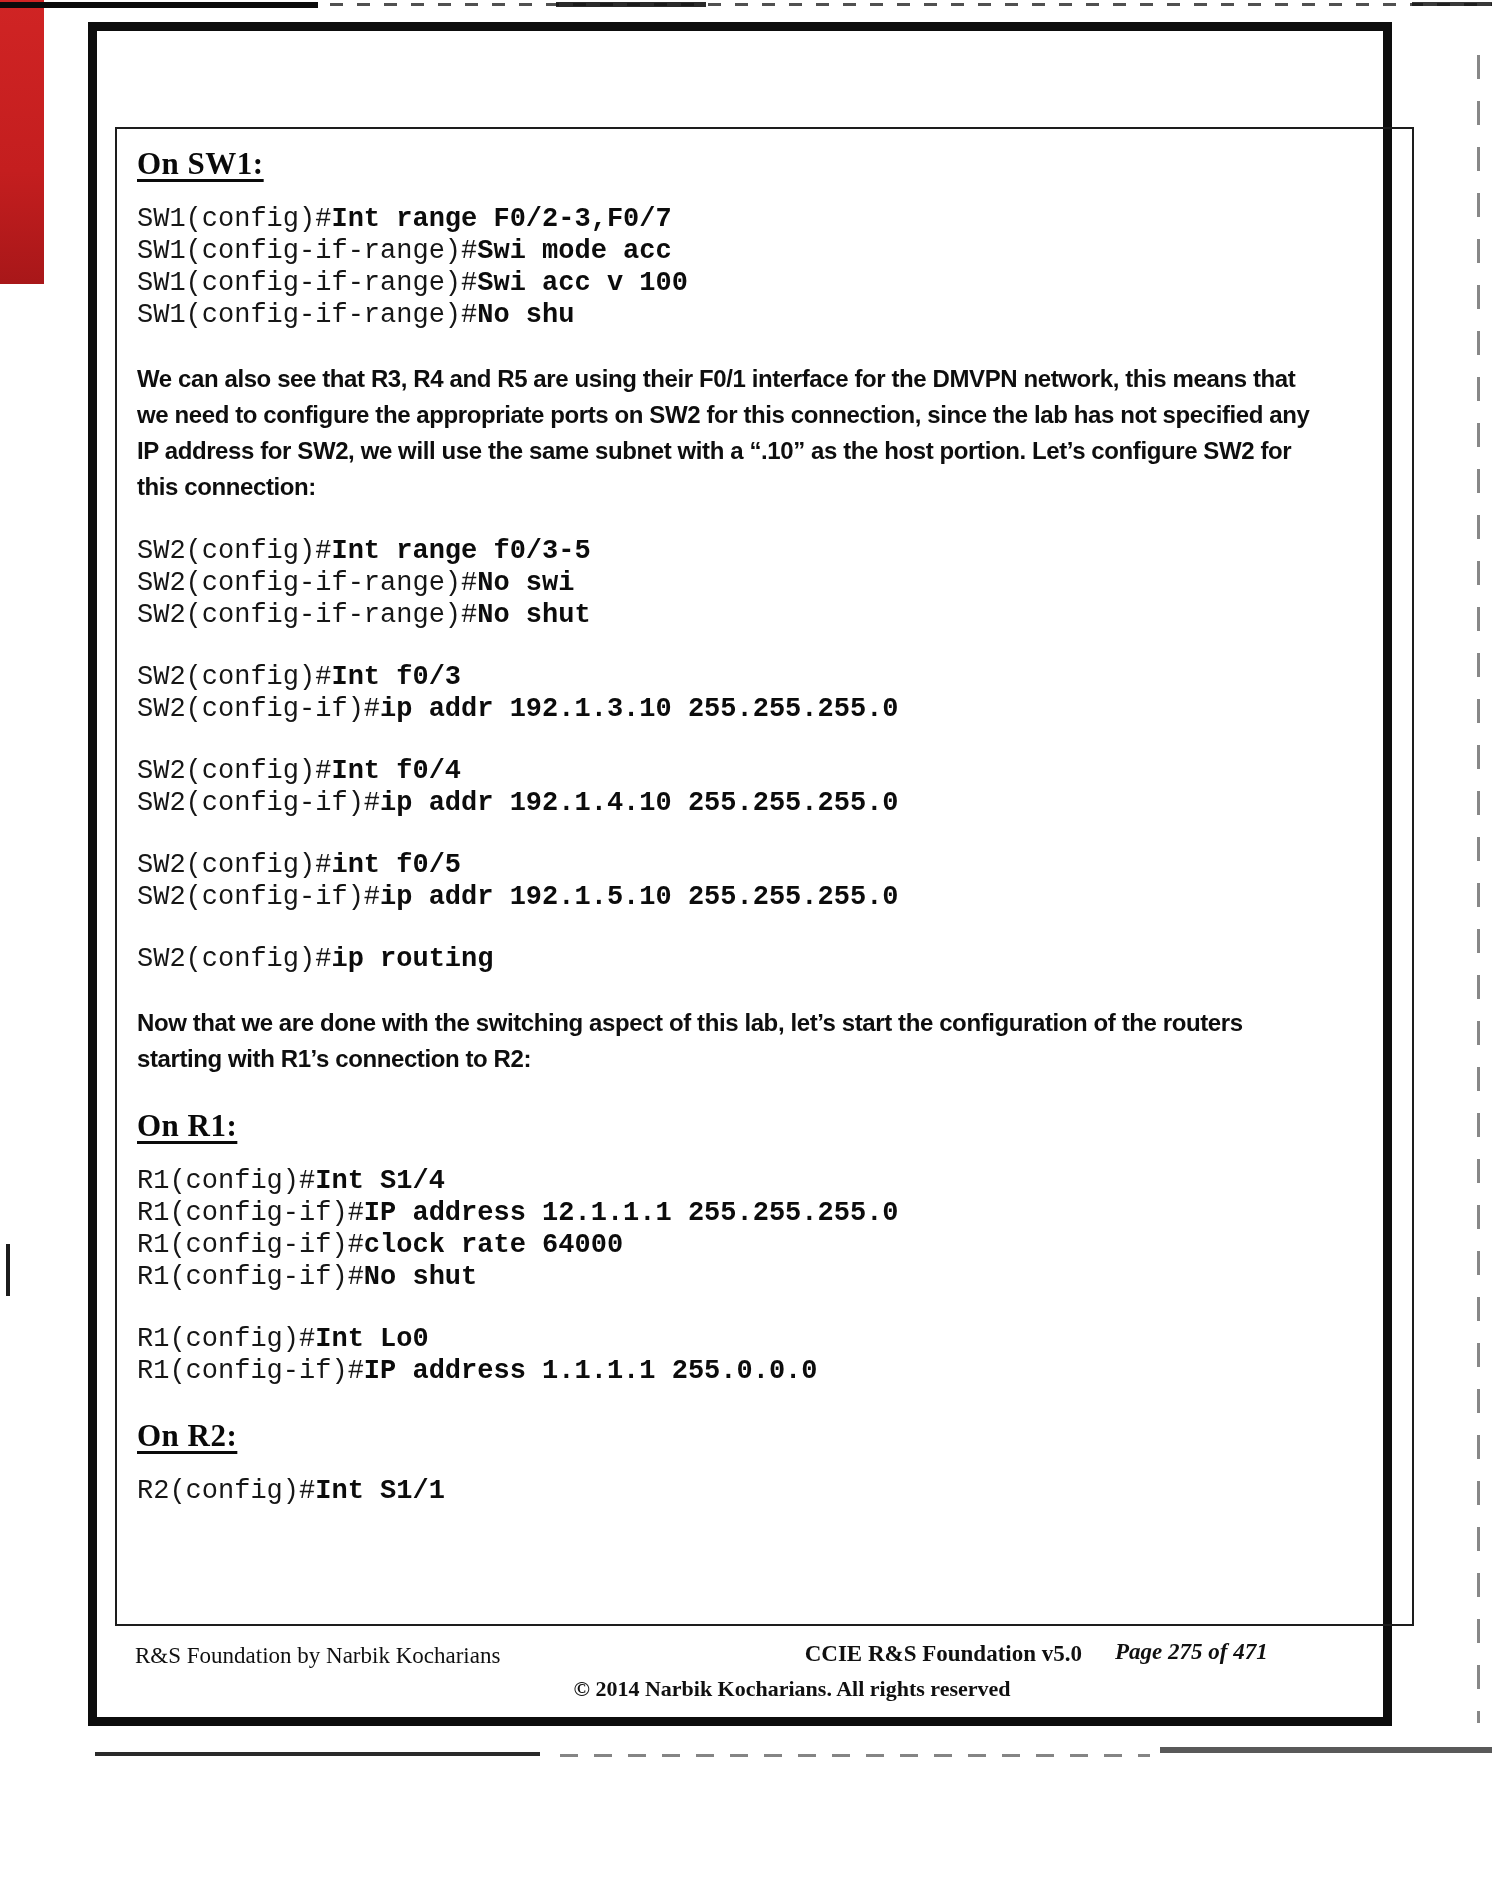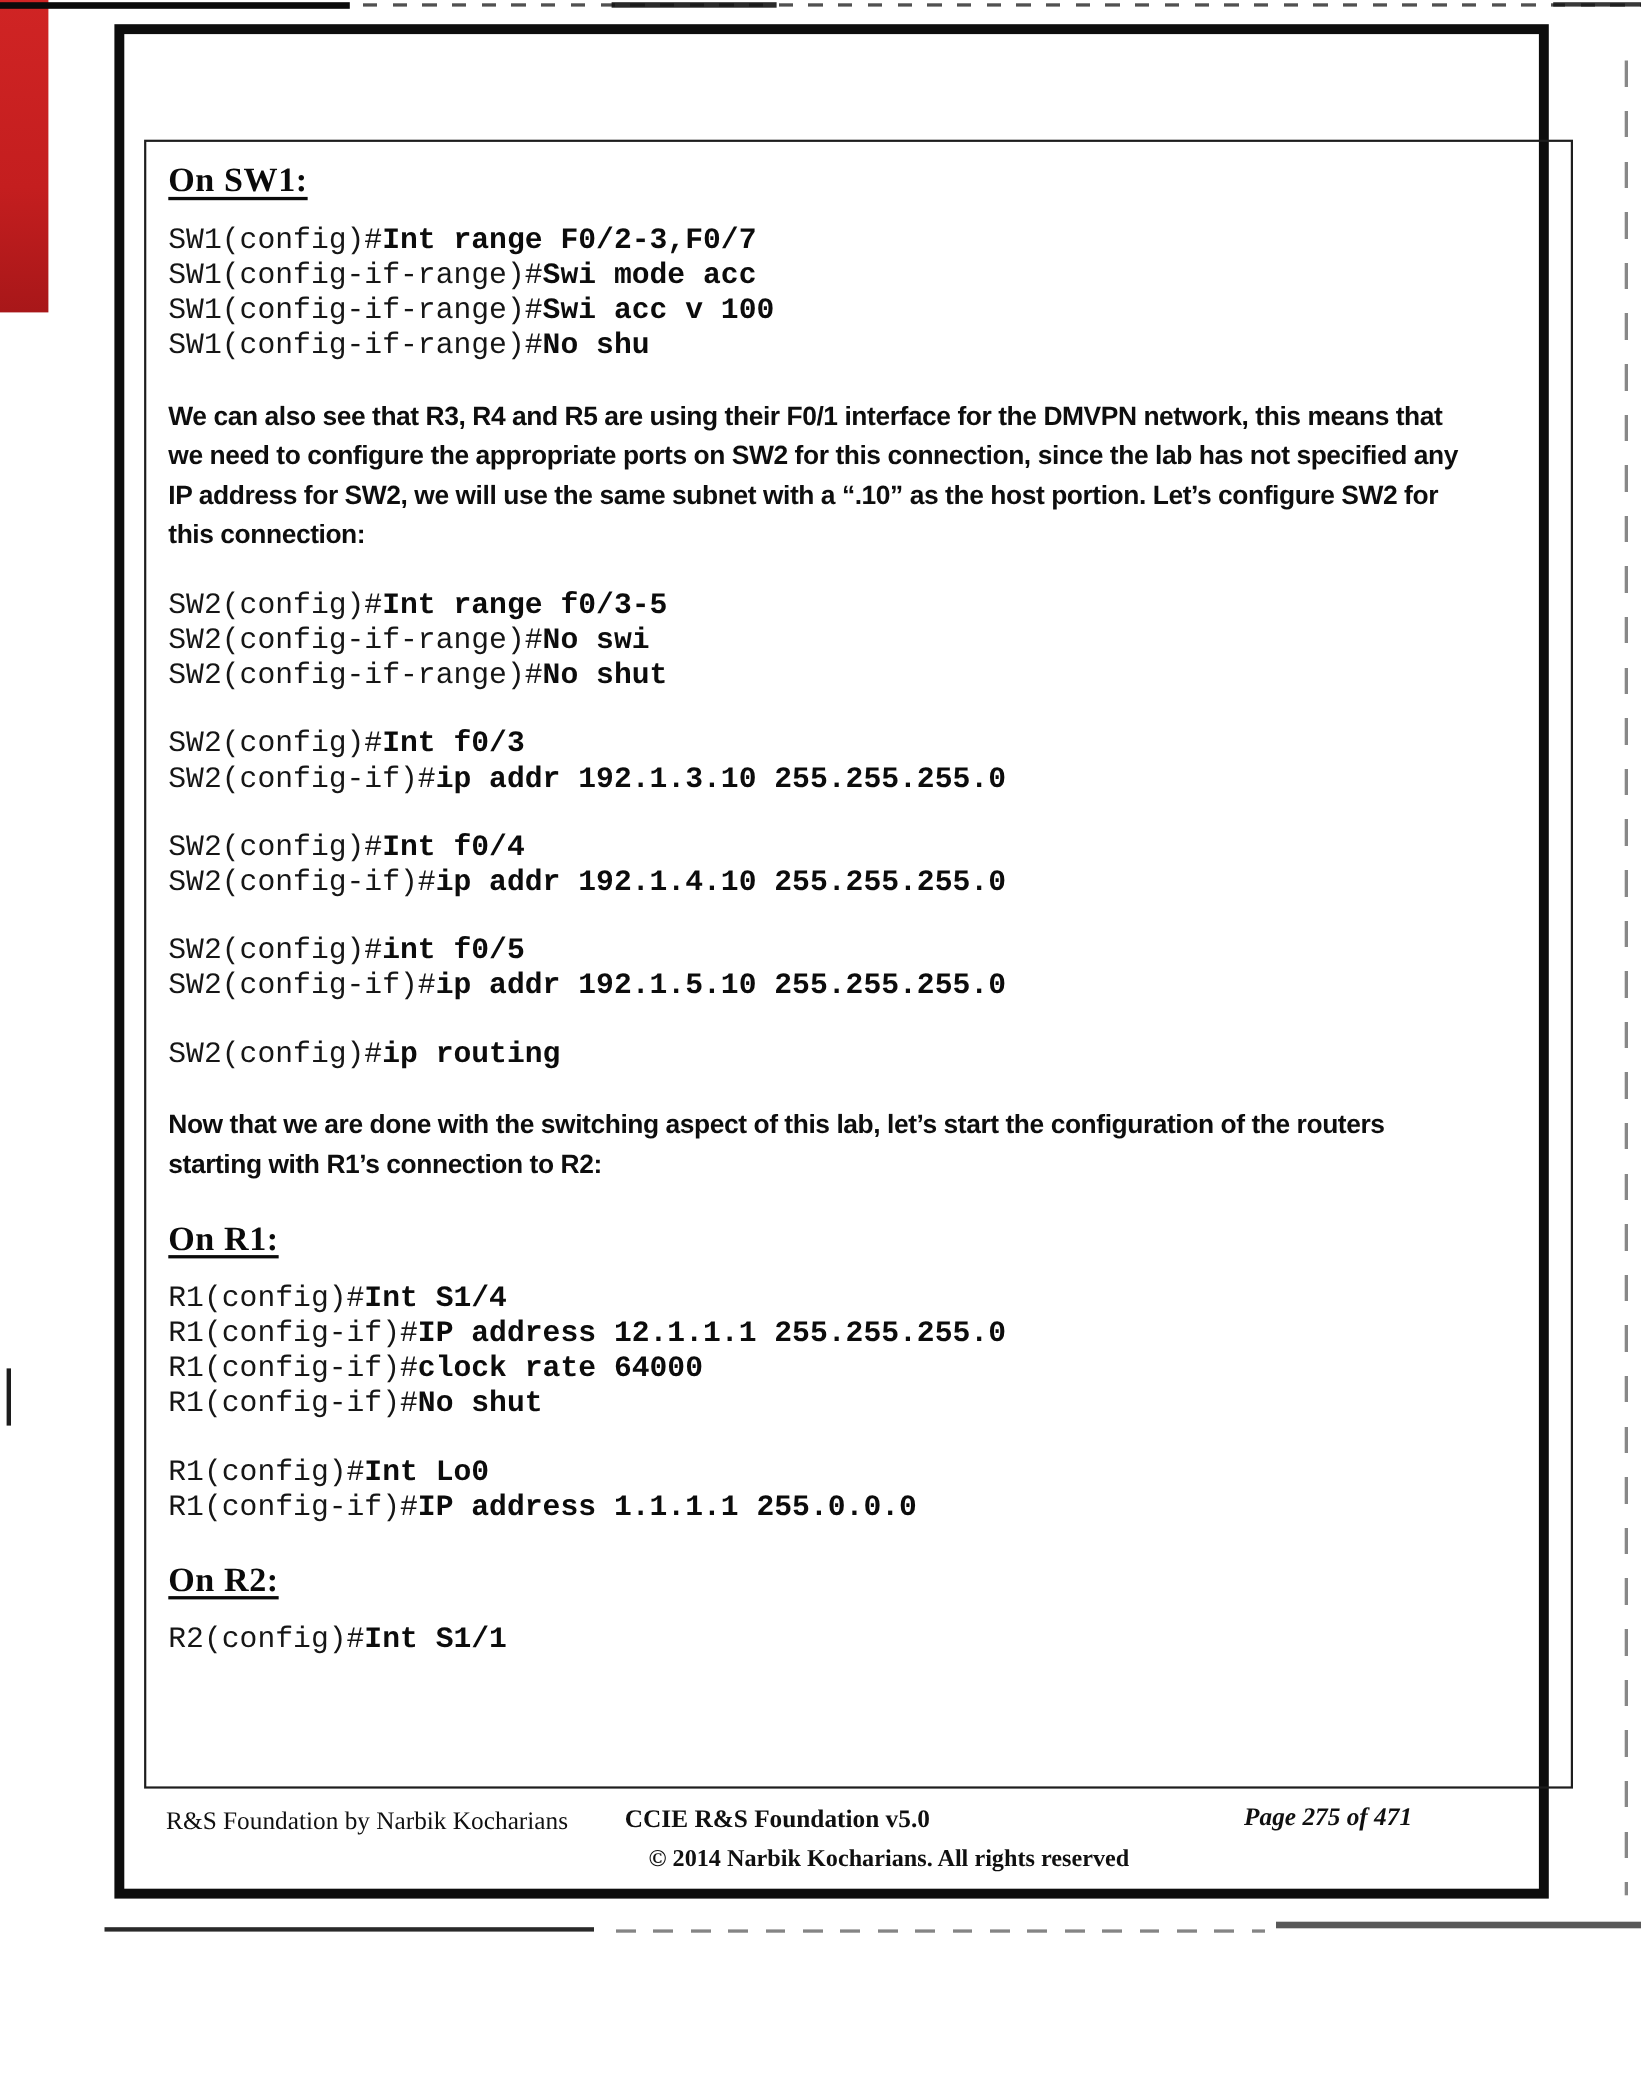--- a/index.html
+++ b/index.html
@@ -19,21 +19,21 @@
     background:linear-gradient(180deg,#d02424 0%,#c41e1f 60%,#a81719 100%);}
   .right-scan{position:absolute;left:1477px;top:55px;width:3px;height:1668px;
     background:repeating-linear-gradient(180deg,#262626 0 24px,transparent 24px 46px);opacity:.55;}
   .left-mark{position:absolute;left:6px;top:1244px;width:4px;height:52px;background:#1c1c1c;}
   .bottom-scan .b1{position:absolute;left:95px;top:1752px;width:445px;height:4px;background:#2a2a2a;}
   .bottom-scan .b2{position:absolute;left:560px;top:1754px;width:590px;height:3px;
     background:repeating-linear-gradient(90deg,#333 0 18px,transparent 18px 34px);opacity:.6;}
   .bottom-scan .b3{position:absolute;left:1160px;top:1747px;width:332px;height:6px;background:#303030;opacity:.8;}
   .speck{position:absolute;background:#4a4a4a;border-radius:50%;}
   
-  .outer-border{position:absolute;left:104px;top:22px;width:1286px;height:1686px;
+  .outer-border{position:absolute;left:88px;top:22px;width:1286px;height:1686px;
     border:9px solid #0d0d0d;background:#ffffff;}
   .inner-box{position:absolute;left:18px;top:96px;width:1249px;height:1479px;
     border:2px solid #1d1d1d;box-sizing:content-box;
     padding:16px 26px 0 20px;overflow:hidden;}
   
   .section-heading{
     font-family:"Liberation Serif",serif;font-weight:bold;color:#0a0a0a;
     font-size:31px;line-height:38px;letter-spacing:.5px;
     text-decoration:underline;text-decoration-thickness:3px;text-underline-offset:5px;
     margin:8px 0 20px 0;
@@ -46,21 +46,21 @@
   }
   .code-line .cmd{font-weight:bold;color:#0c0c0c;}
   .para{margin:0 0 30px 0;}
   .para-line{
     font-family:"Liberation Sans",sans-serif;font-weight:bold;color:#0e0e0e;
     font-size:24px;line-height:36px;letter-spacing:-0.4px;white-space:nowrap;
   }
   
   .footer-left{position:absolute;left:38px;top:1612px;
     font-family:"Liberation Serif",serif;font-weight:normal;font-size:23px;color:#101010;}
-  .footer-center{position:absolute;left:455px;top:1610px;width:530px;text-align:left;
+  .footer-center{position:absolute;left:455px;top:1610px;width:530px;text-align:right;
     font-family:"Liberation Serif",serif;font-weight:bold;font-size:23px;color:#101010;}
   .footer-page{position:absolute;left:1018px;top:1608px;
     font-family:"Liberation Serif",serif;font-weight:bold;font-style:italic;font-size:23px;color:#101010;}
   .footer-copy{position:absolute;left:380px;top:1645px;width:630px;text-align:center;
     font-family:"Liberation Serif",serif;font-weight:bold;font-size:22px;color:#101010;}
 </style>
 </head>
 <body>
 
 <div class="red-mark"></div>

